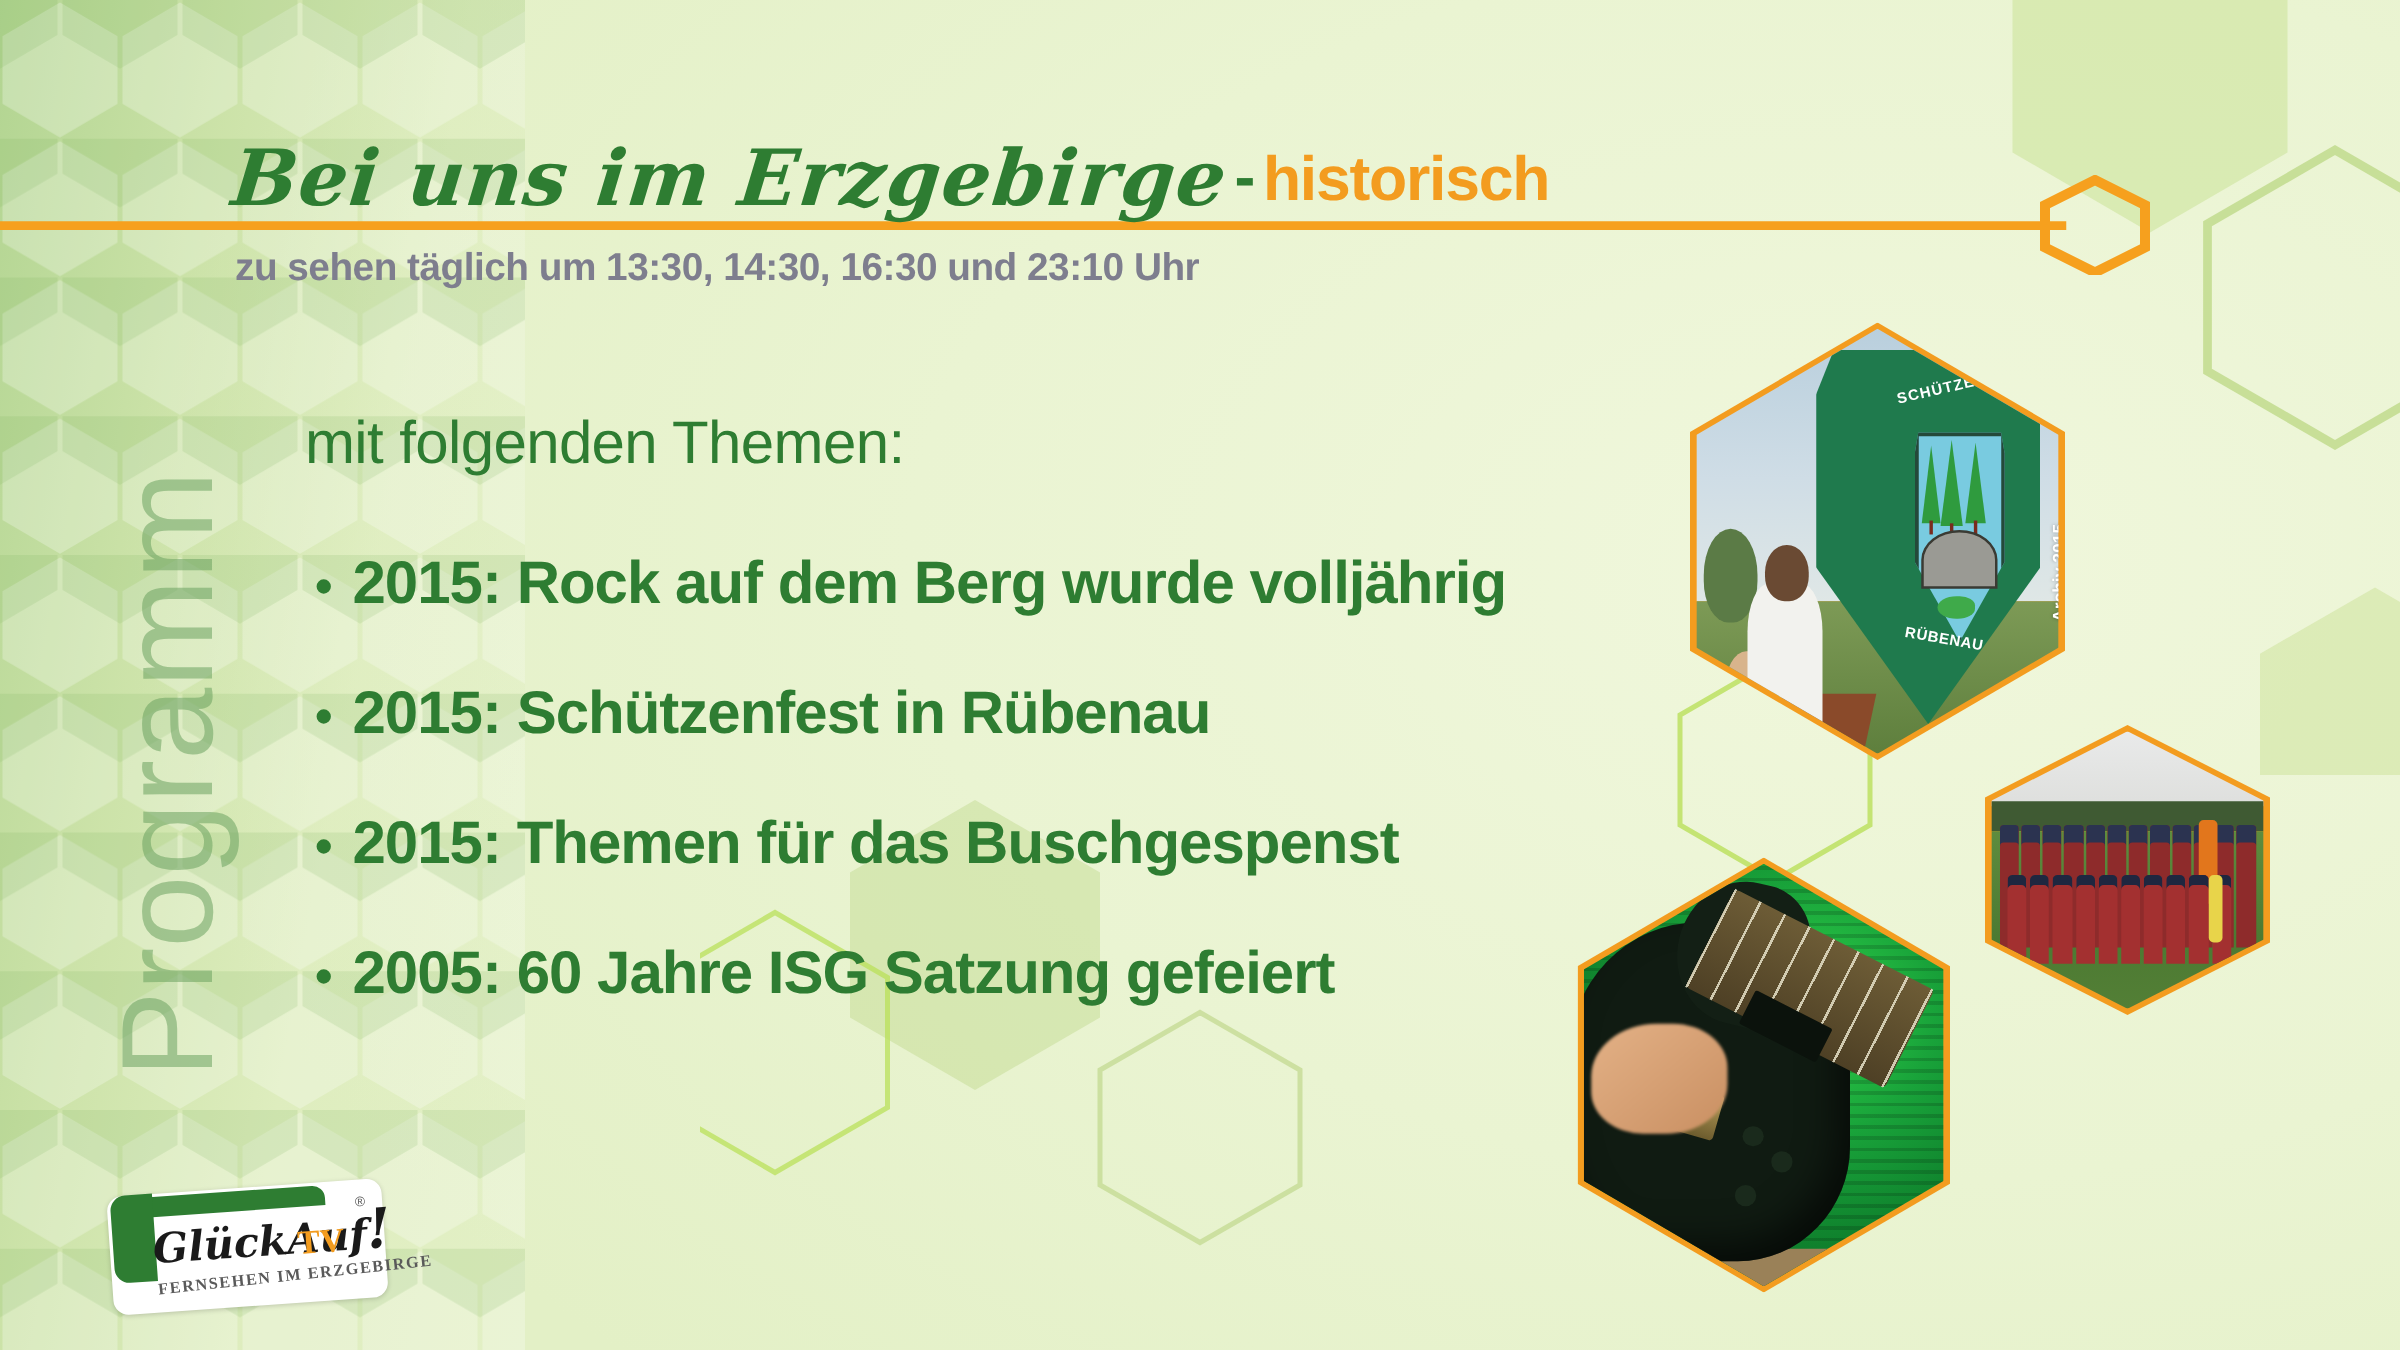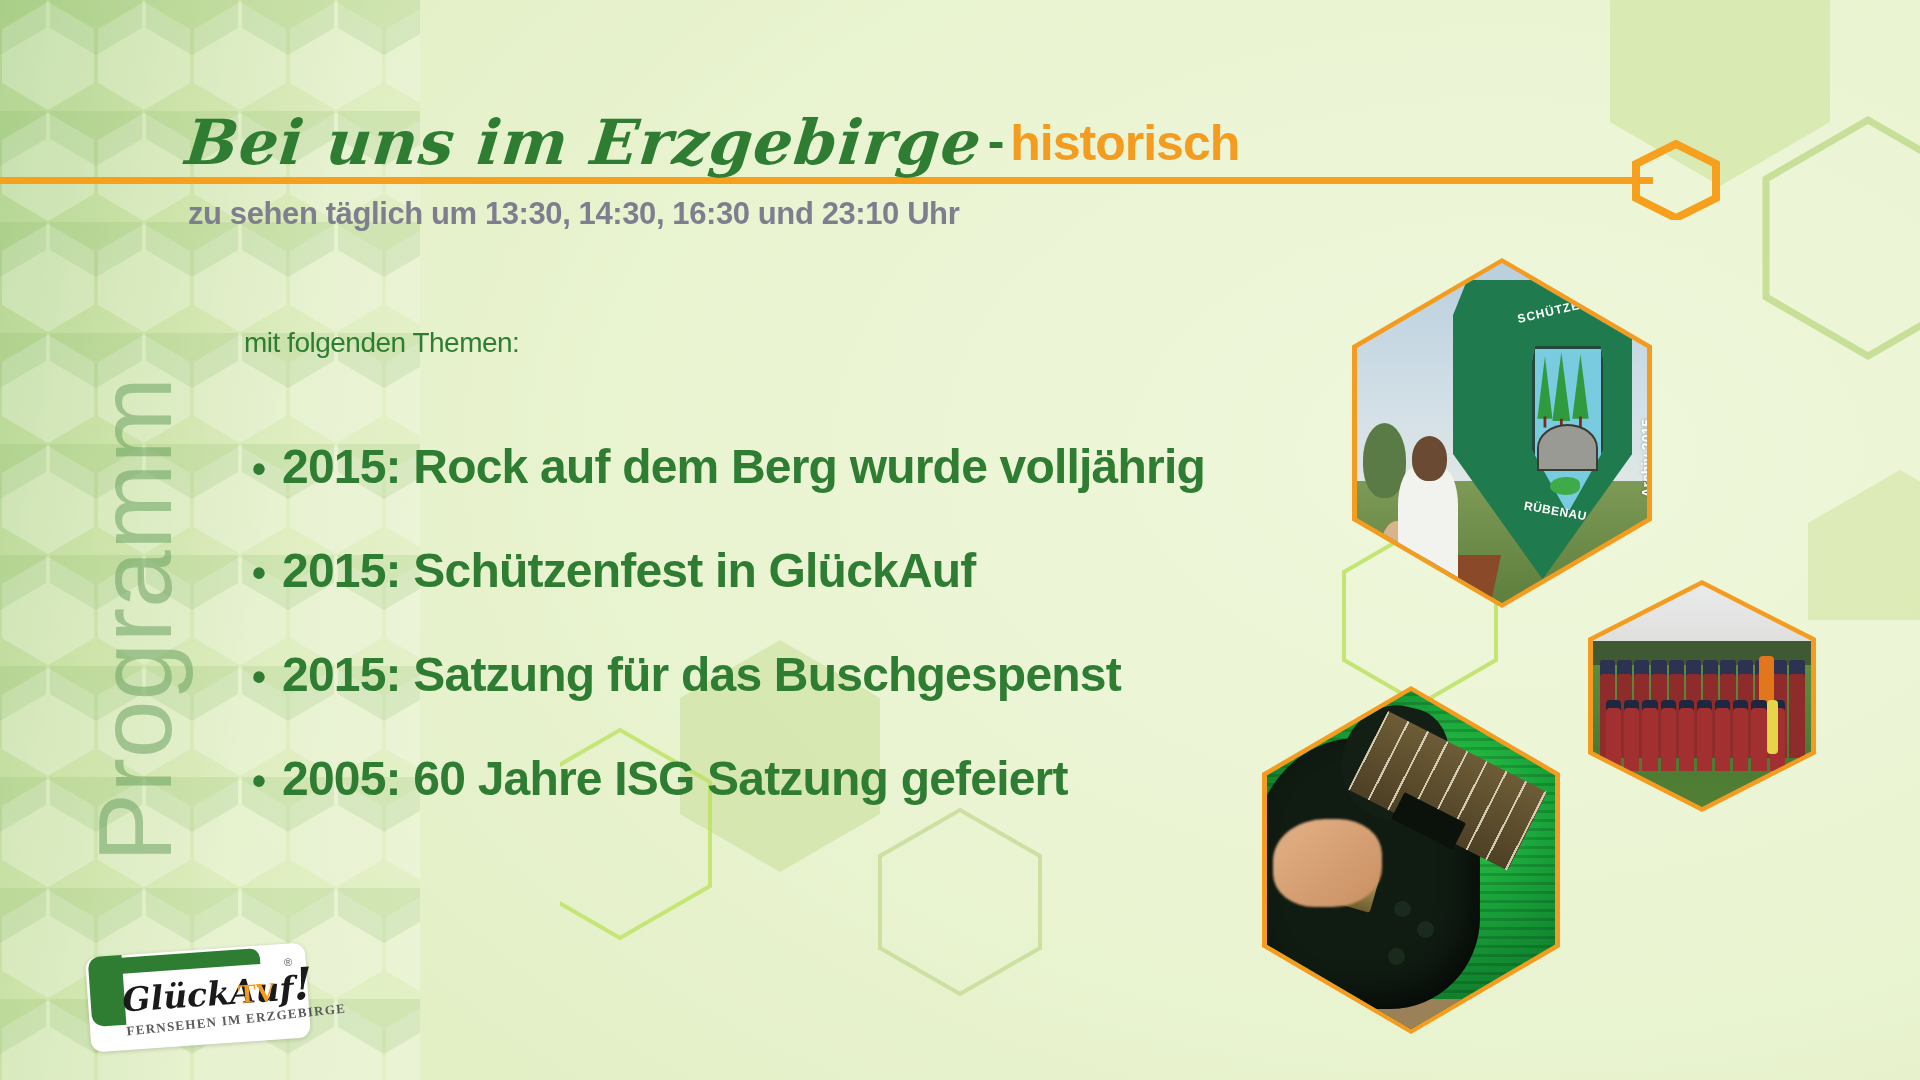--- a/index.html
+++ b/index.html
@@ -72,21 +72,21 @@
     font-weight:400;font-size:104px;
     color:rgba(108,162,96,0.55);
     letter-spacing:0px;text-align:center;white-space:nowrap;
     pointer-events:none;
   }
 
   
   .intro{
     position:absolute;left:244px;top:327px;
     font-family:"Liberation Sans", sans-serif;
-    font-weight:400;font-size:28px;color:#2E7D32;
+    font-weight:400;font-size:48px;color:#2E7D32;
     white-space:nowrap;letter-spacing:-0.5px;
   }
   .bullets{
     position:absolute;left:252px;top:415px;
     list-style:none;margin:0;padding:0;
   }
   .bullets li{
     display:flex;align-items:baseline;
     font-family:"Liberation Sans", sans-serif;
     font-weight:700;font-size:48px;color:#2E7D32;
@@ -287,25 +287,25 @@
 
   <div class="intro">mit folgenden Themen:</div>
 
   <ul class="bullets">
     <li>
       <span class="dot">•</span>
       <span>2015: Rock auf dem Berg wurde volljährig</span>
     </li>
     <li>
       <span class="dot">•</span>
-      <span>2015: Schützenfest in GlückAuf</span>
+      <span>2015: Schützenfest in Rübenau</span>
     </li>
     <li>
       <span class="dot">•</span>
-      <span>2015: Satzung für das Buschgespenst</span>
+      <span>2015: Themen für das Buschgespenst</span>
     </li>
     <li>
       <span class="dot">•</span>
       <span>2005: 60 Jahre ISG Satzung gefeiert</span>
     </li>
   </ul>
 
   <div class="hexphoto" style="left:1352px;top:258px;width:300px;height:350px;">
     <div class="frame"></div>
     <div class="inner">

